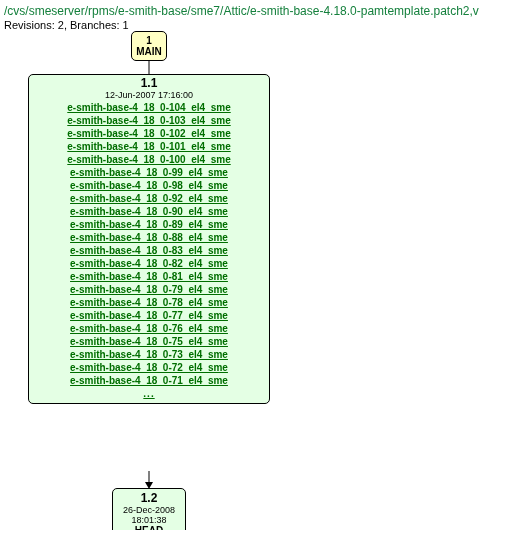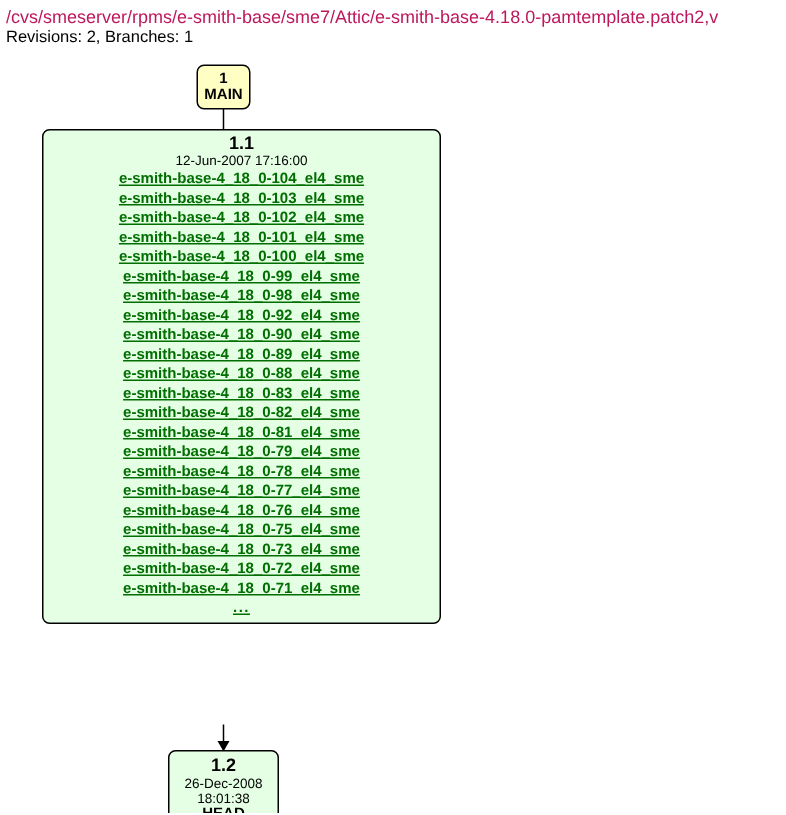--- a/index.html
+++ b/index.html
@@ -6,27 +6,27 @@
     font-family: Helvetica, Arial, sans-serif;
     font-size: 11px;
     background: #fff;
     margin: 0;
     padding: 4px;
     width: 524px;
     box-sizing: border-box;
   }
   .path {
     font-size: 12px;
-    color: #be185d;
+    color: #15803d;
     margin-bottom: 1px;
   }
   .subhead {
     font-size: 11px;
     color: #000;
-    margin-bottom: 12px;
+    margin-bottom: 0;
   }
   .diagram {
     position: relative;
     width: 516px;
     height: 495px;
   }
   .node {
     position: absolute;
     border: 1px solid #000;
     border-radius: 5px;
@@ -43,21 +43,21 @@
     font-weight: bold;
     font-size: 10px;
     display: flex;
     flex-direction: column;
     justify-content: center;
     line-height: 11px;
   }
   .rev-node-1 {
     left: 24px;
     top: 43px;
-    width: 266px;
+    width: 242px;
     background: #e4ffe4;
     padding: 1px 4px 3px;
   }
   .rev-node-2 {
     left: 108px;
     top: 457px;
     width: 74px;
     background: #e4ffe4;
     padding: 2px 4px;
   }

